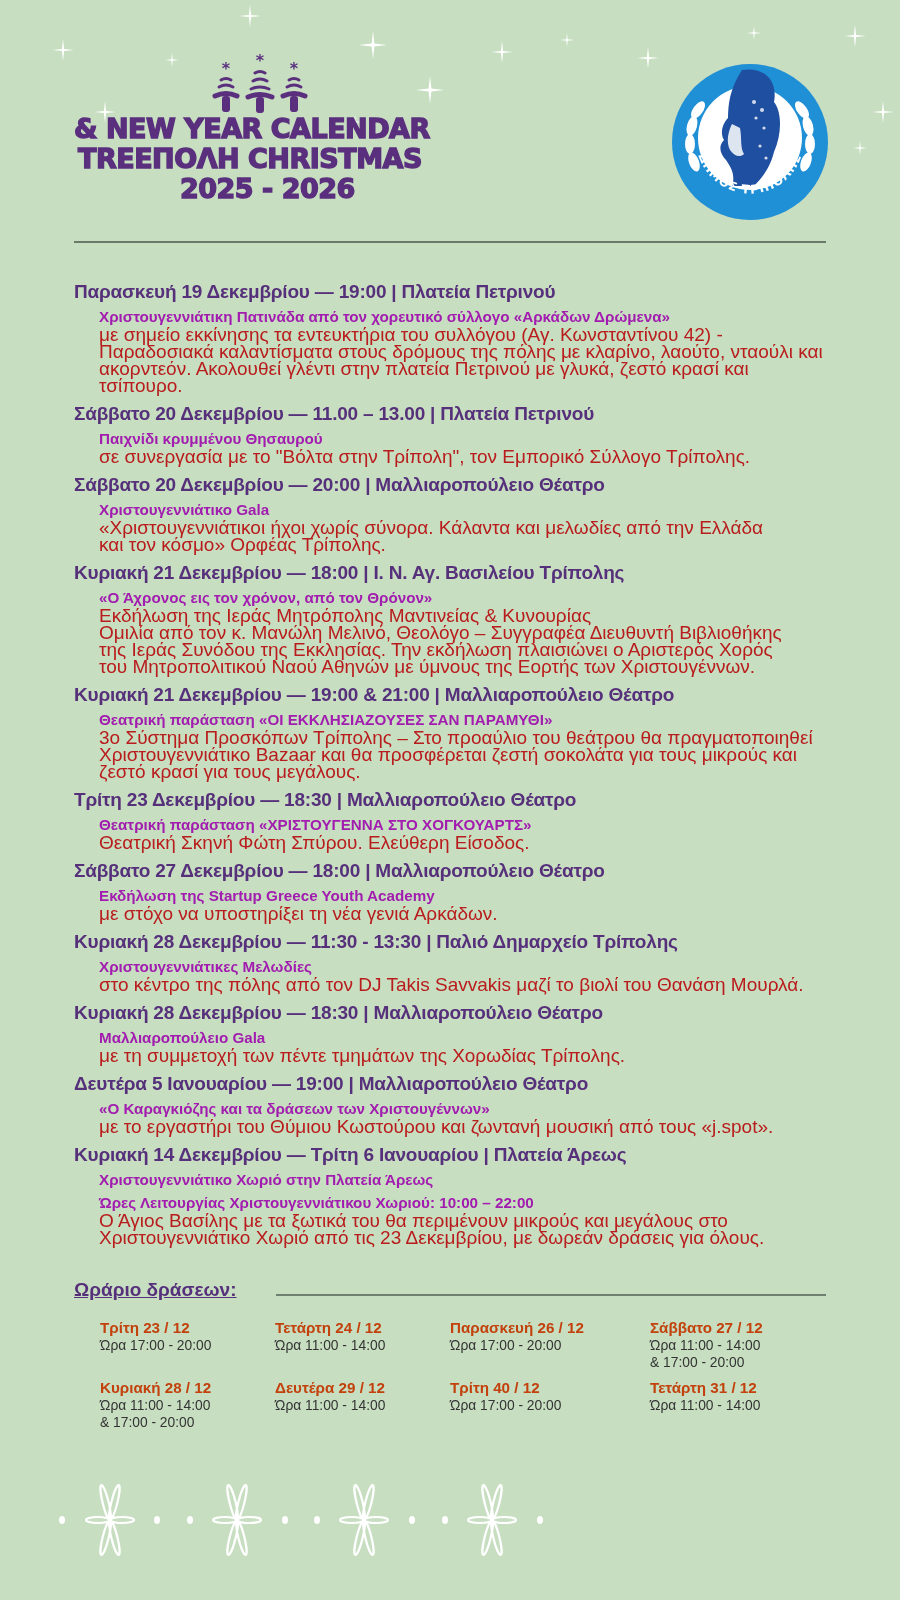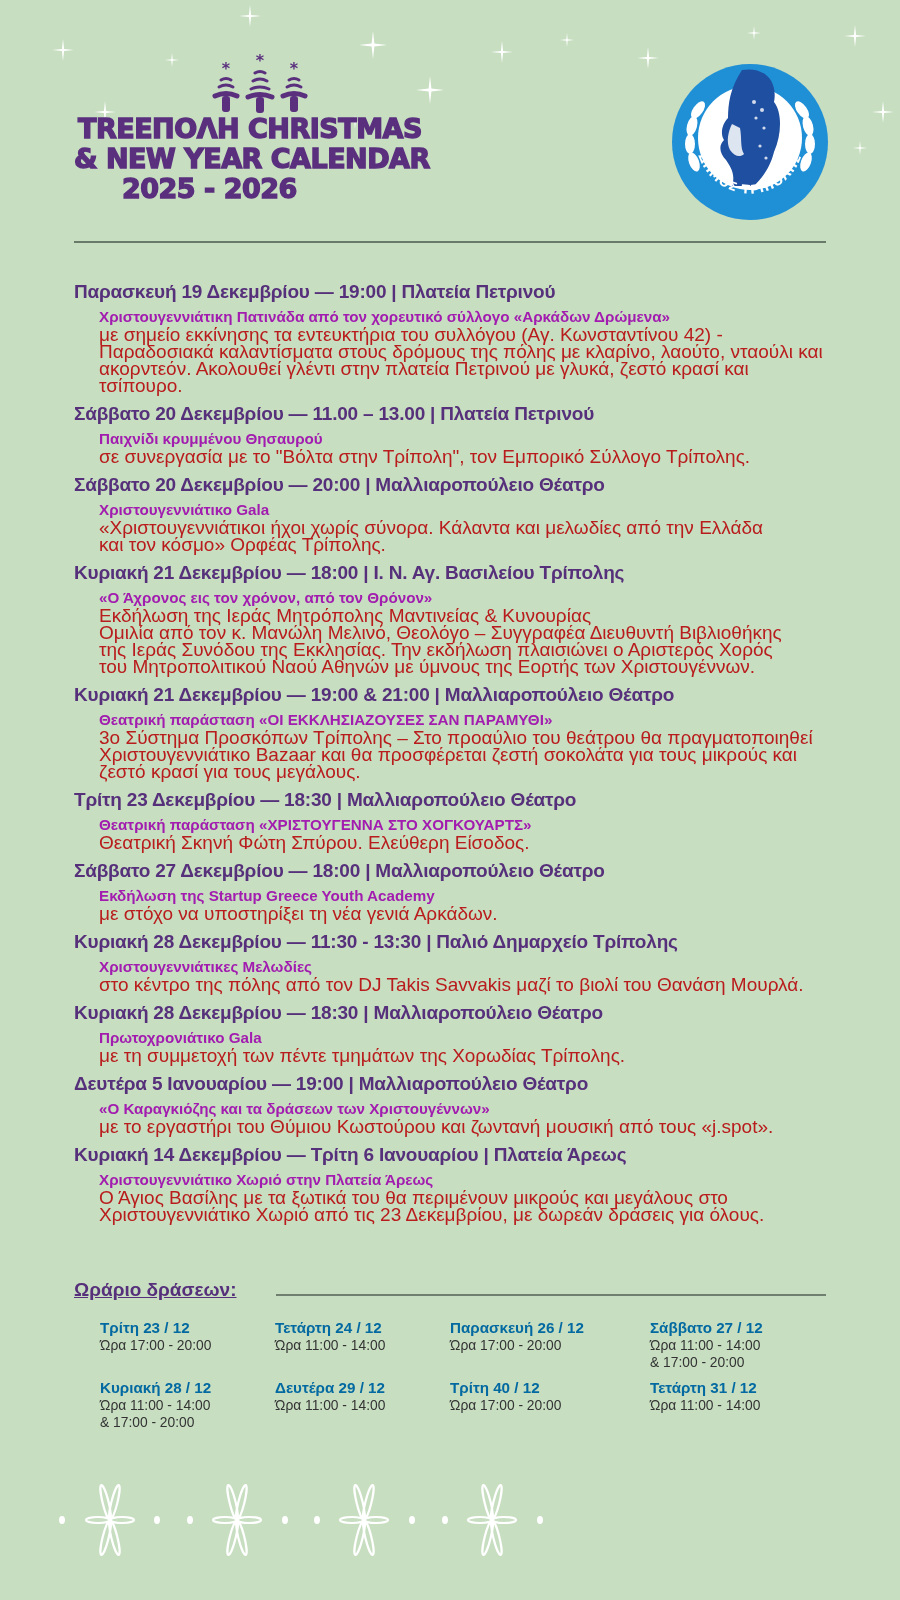--- a/index.html
+++ b/index.html
@@ -38,21 +38,21 @@
       font-weight: 900;
       color: #5a2f7e;
       font-size: 27px;
       line-height: 30px;
       letter-spacing: -0.5px;
       text-align: left;
       white-space: nowrap;
       -webkit-text-stroke: 1.4px #5a2f7e;
     }
     .title-line.l1 { margin-left: 4px; }
-    .title-line.l3 { text-align: left; margin-left: 48px; }
+    .title-line.l3 { text-align: left; margin-left: 106px; }
 
     .logo {
       position: absolute;
       left: 670px; top: 62px;
       width: 160px; height: 160px;
     }
     .logo svg { width: 100%; height: 100%; }
 
     .divider {
       position: absolute;
@@ -101,21 +101,21 @@
     .divider.sched { left: 276px; top: 1294px; width: 550px; background: #6f7f70; }
     .sched-grid {
       position: absolute;
       left: 100px; top: 1319px;
       width: 740px;
       display: grid;
       grid-template-columns: 175px 175px 200px 190px;
       row-gap: 4px;
     }
     .cell-day {
-      font-weight: 700; font-size: 15.2px; line-height: 18px; color: #0369a1;
+      font-weight: 700; font-size: 15.2px; line-height: 18px; color: #c2410c;
       white-space: nowrap;
     }
     .cell-hours {
       font-size: 13.8px; line-height: 17px; color: #333;
       white-space: pre-line;
     }
     .cell { min-height: 56px; }
 
     
     .ornaments {
@@ -217,22 +217,22 @@
       <rect x="11" y="45" width="8" height="16" rx="3" fill="#5a2f7e"></rect>
     </svg>
     <svg class="tree side" viewBox="0 0 30 52">
       <text x="15" y="12" text-anchor="middle" font-size="16" font-weight="bold" fill="#5a2f7e" font-family="DejaVu Sans, sans-serif">*</text>
       <path d="M10 18 q5 -3 10 0" stroke="#5a2f7e" stroke-width="3" fill="none" stroke-linecap="round"></path>
       <path d="M8 25 q7 -4 14 0" stroke="#5a2f7e" stroke-width="3" fill="none" stroke-linecap="round"></path>
       <path d="M4 34 q11 -5 22 0" stroke="#5a2f7e" stroke-width="5" fill="none" stroke-linecap="round"></path>
       <rect x="11" y="34" width="8" height="16" rx="3" fill="#5a2f7e"></rect>
     </svg>
   </div>
+  <div class="title-line l2">&amp; NEW YEAR CALENDAR</div>
   <div class="title-line l1">TREEΠΟΛΗ CHRISTMAS</div>
-  <div class="title-line l2">&amp; NEW YEAR CALENDAR</div>
   <div class="title-line l3">2025 - 2026</div>
 </div>
 
 <div class="logo">
   <svg viewBox="0 0 160 160">
     <defs>
       <path id="arcText" d="M 28 92 A 54 54 0 0 0 132 92"></path>
     </defs>
     <circle cx="80" cy="80" r="78" fill="#1f8fd6"></circle>
     <circle cx="80" cy="76" r="52" fill="#ffffff"></circle>
@@ -327,35 +327,36 @@
   <div class="event">
     <div class="event-head">Κυριακή 28 Δεκεμβρίου — 11:30 - 13:30 | Παλιό Δημαρχείο Τρίπολης</div>
     <div class="event-body">
       <div class="event-title">Χριστουγεννιάτικες Μελωδίες</div>
       <div class="event-text">στο κέντρο της πόλης από τον DJ Takis Savvakis μαζί το βιολί του Θανάση Μουρλά.</div>
     </div>
   </div>
   <div class="event">
     <div class="event-head">Κυριακή 28 Δεκεμβρίου — 18:30 | Μαλλιαροπούλειο Θέατρο</div>
     <div class="event-body">
-      <div class="event-title">Πρωτοχρονιάτικο Gala</div>
+      <div class="event-title">Μαλλιαροπούλειο Gala</div>
       <div class="event-text">με τη συμμετοχή των πέντε τμημάτων της Χορωδίας Τρίπολης.</div>
     </div>
   </div>
   <div class="event">
     <div class="event-head">Δευτέρα 5 Ιανουαρίου — 19:00 | Μαλλιαροπούλειο Θέατρο</div>
     <div class="event-body">
       <div class="event-title">«Ο Καραγκιόζης και τα δράσεων των Χριστουγέννων»</div>
       <div class="event-text">με το εργαστήρι του Θύμιου Κωστούρου και ζωντανή μουσική από τους «j.spot».</div>
     </div>
   </div>
   <div class="event">
     <div class="event-head">Κυριακή 14 Δεκεμβρίου — Τρίτη 6 Ιανουαρίου | Πλατεία Άρεως</div>
     <div class="event-body">
       <div class="event-title">Χριστουγεννιάτικο Χωριό στην Πλατεία  Άρεως</div>
+      <div class="event-title">Ώρες Λειτουργίας Χριστουγεννιάτικου Χωριού: 10:00 – 22:00</div>
       <div class="event-text">Ο Άγιος Βασίλης με τα ξωτικά του θα περιμένουν μικρούς και μεγάλους στο
 Χριστουγεννιάτικο Χωριό από τις 23 Δεκεμβρίου, με δωρεάν δράσεις για όλους.</div>
     </div>
   </div>
 </div>
 
 <div class="sched-head">Ωράριο δράσεων:</div>
 <div class="divider sched"></div>
 <div class="sched-grid">
   <div class="cell">

